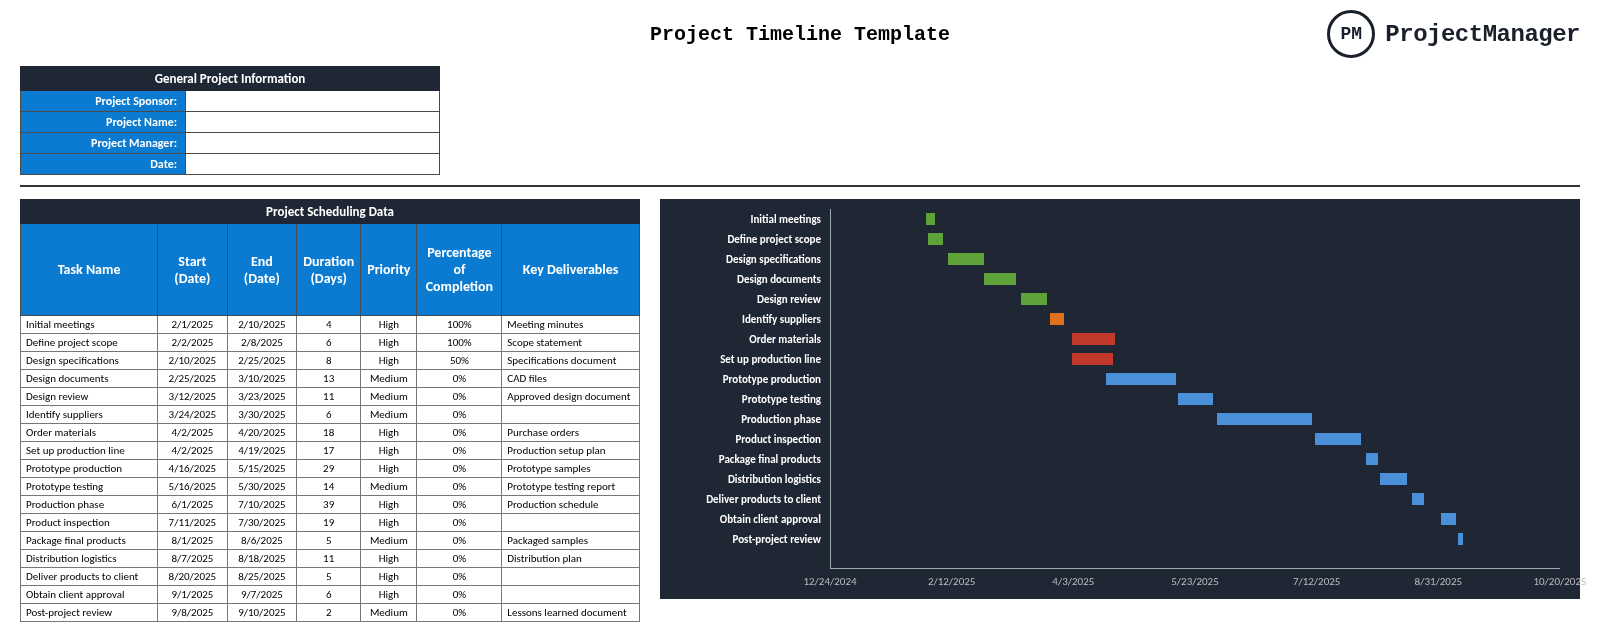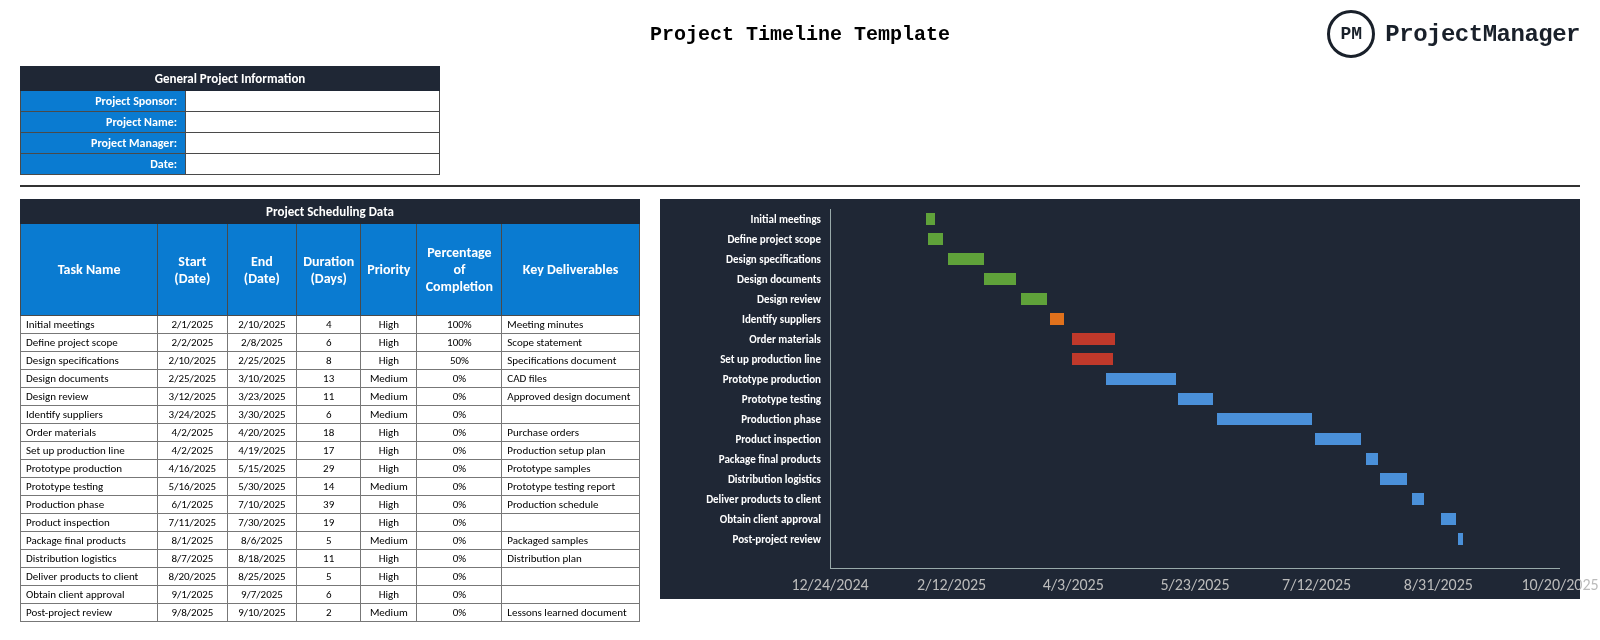--- a/index.html
+++ b/index.html
@@ -160,21 +160,21 @@
   .gantt-xaxis {
     position: absolute;
     left: 170px;
     right: 20px;
     bottom: 8px;
     height: 16px;
   }
   .xtick {
     position: absolute;
     color: #bbb;
-    font-size: 16px;
+    font-size: 11px;
     transform: translateX(-50%);
     white-space: nowrap;
   }
 </style>
 </head>
 <body>
 
 <div class="header-row">
   <div class="page-title">Project Timeline Template</div>
   <div class="logo">

